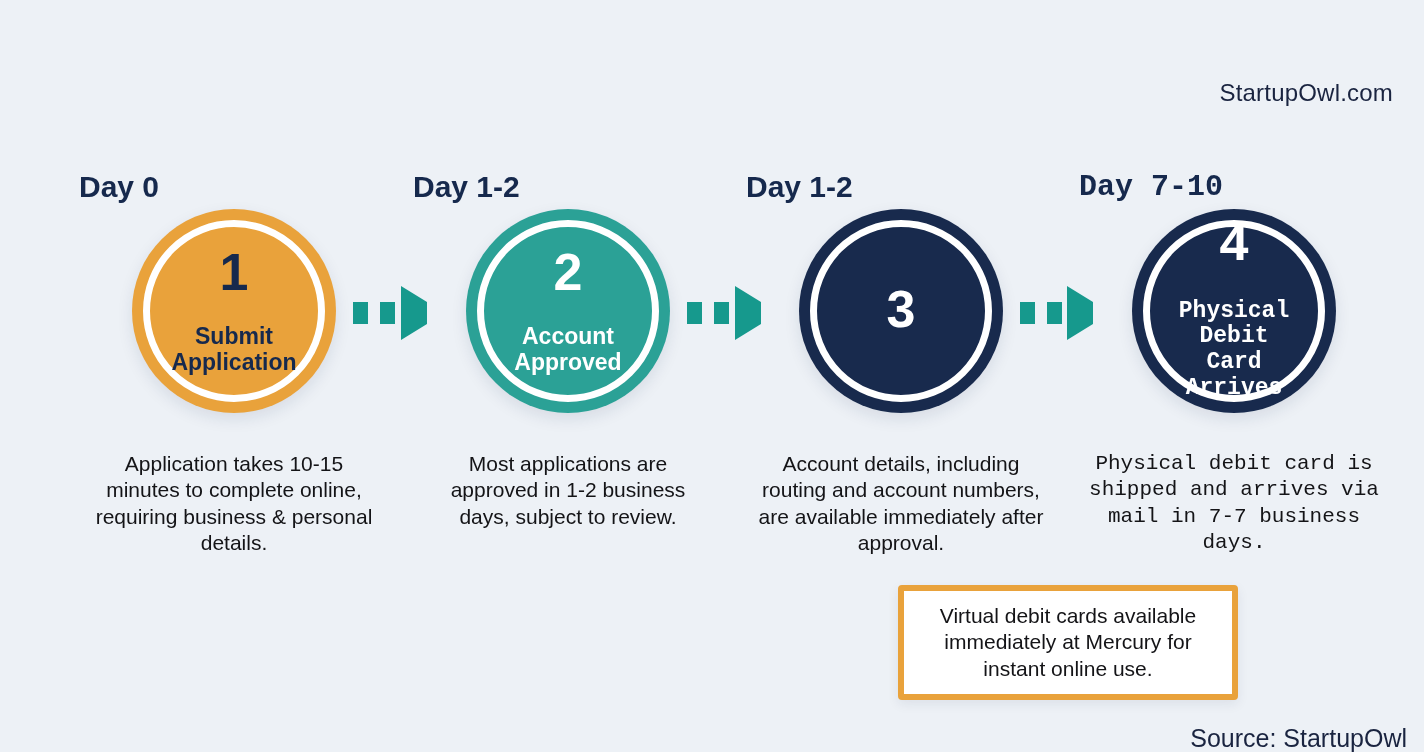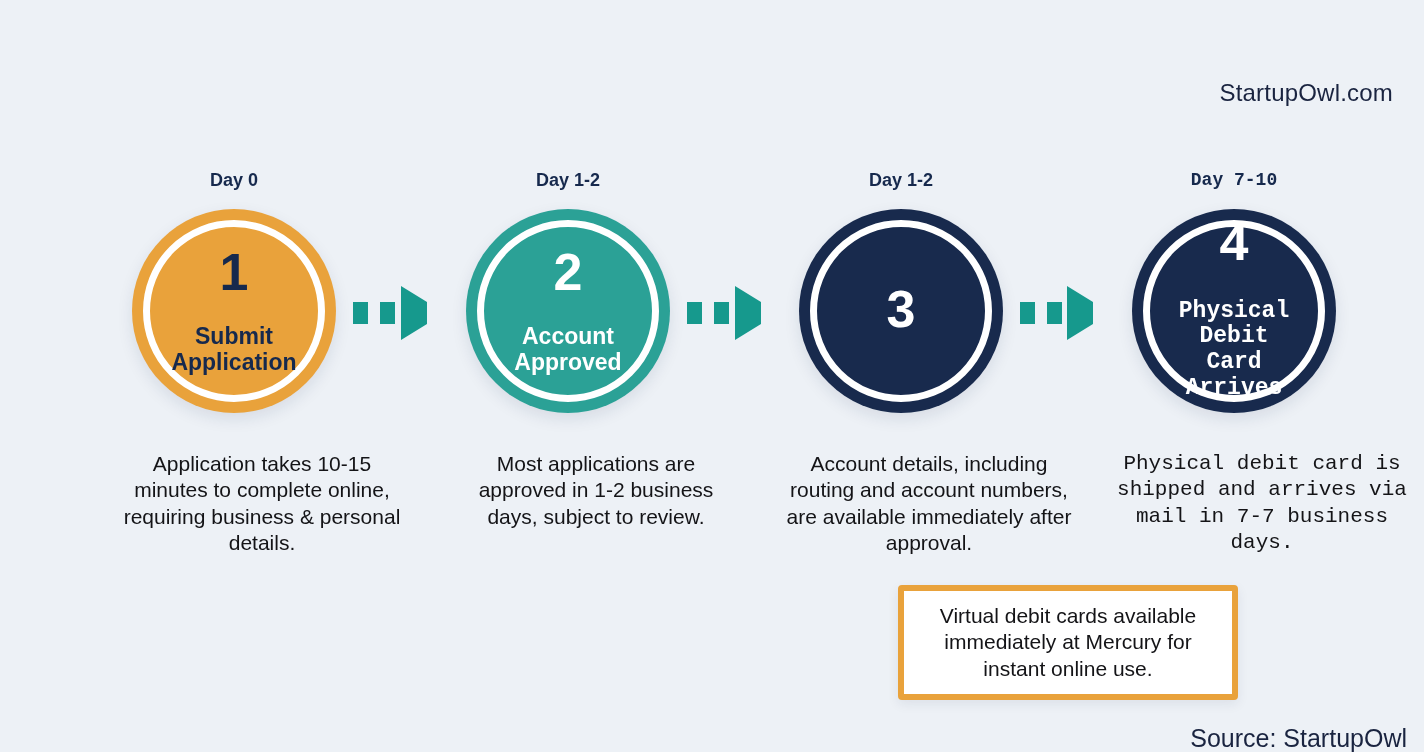--- a/index.html
+++ b/index.html
@@ -32,22 +32,21 @@
     height: 752px;
   }
   .step-1 { left: 46px; }
   .step-2 { left: 380px; }
   .step-3 { left: 713px; }
   .step-4 { left: 1046px; font-family: Liberation Mono, monospace; }
   .day-label {
     position: absolute;
     top: 137px;
     left: 0; right: 0;
-    text-align: center;
-    font-size: 18px;
+    font-size: 30px;
     font-weight: 700;
     color: #16294D;
   }
   .circle {
     position: absolute;
     top: 187px;
     left: 50%;
     transform: translateX(-50%);
     width: 204px;
     height: 204px;
@@ -86,21 +85,20 @@
   .desc {
     position: absolute;
     top: 418px;
     left: 50%;
     transform: translateX(-50%);
     width: 312px;
     text-align: center;
     font-size: 21px;
     line-height: 1.25;
     color: #141417;
-    margin-left: 28px;
   }
   .arrow {
     position: absolute;
     top: 275px;
     height: 32px;
     display: flex;
     align-items: center;
   }
   .arrow-1 { left: 320px; width: 118px; }
   .arrow-2 { left: 654px; width: 118px; }

